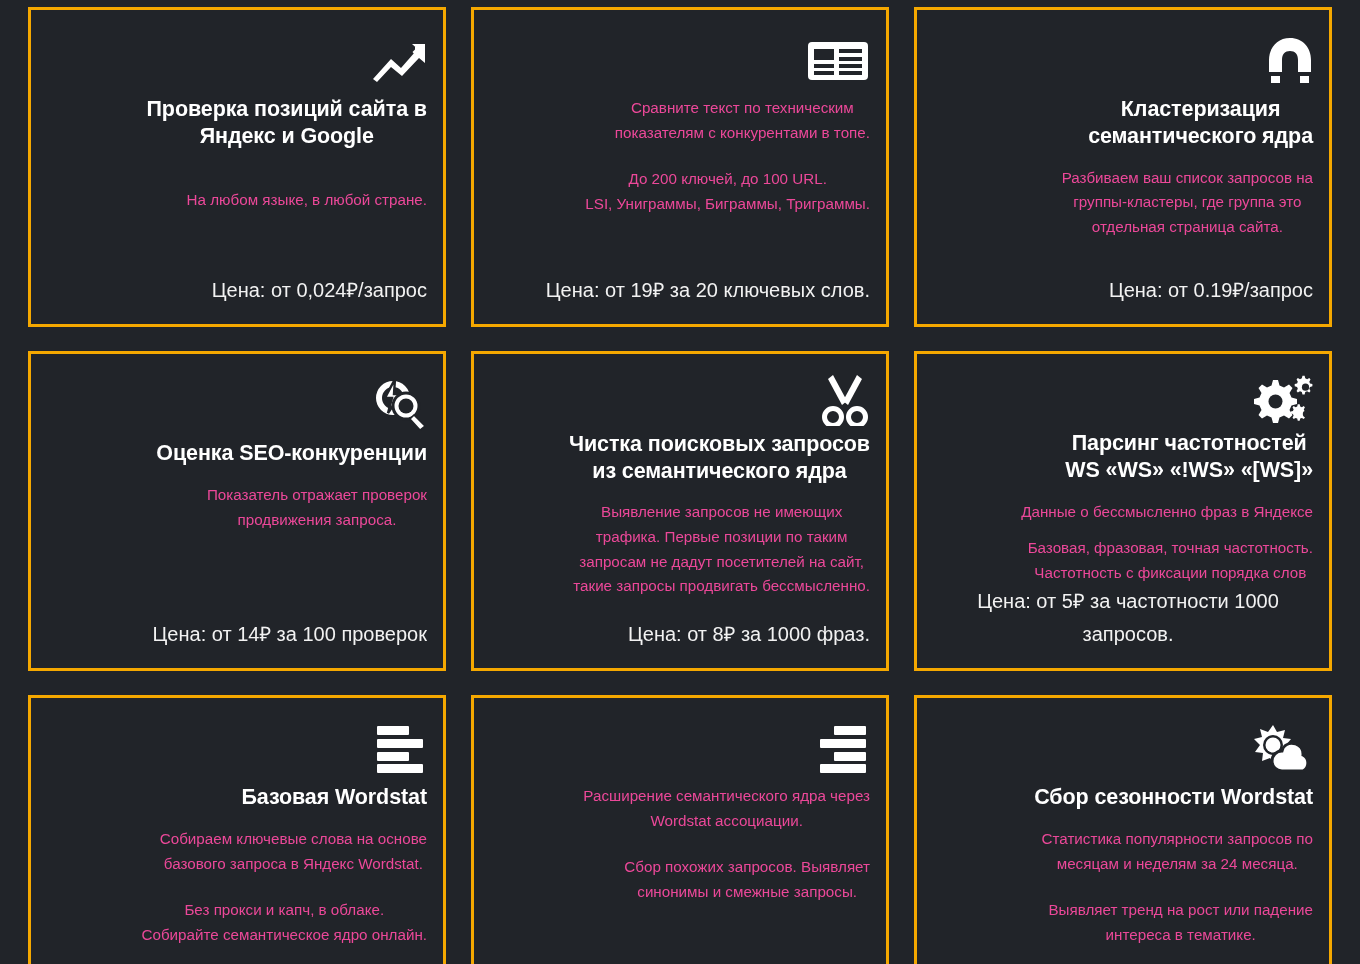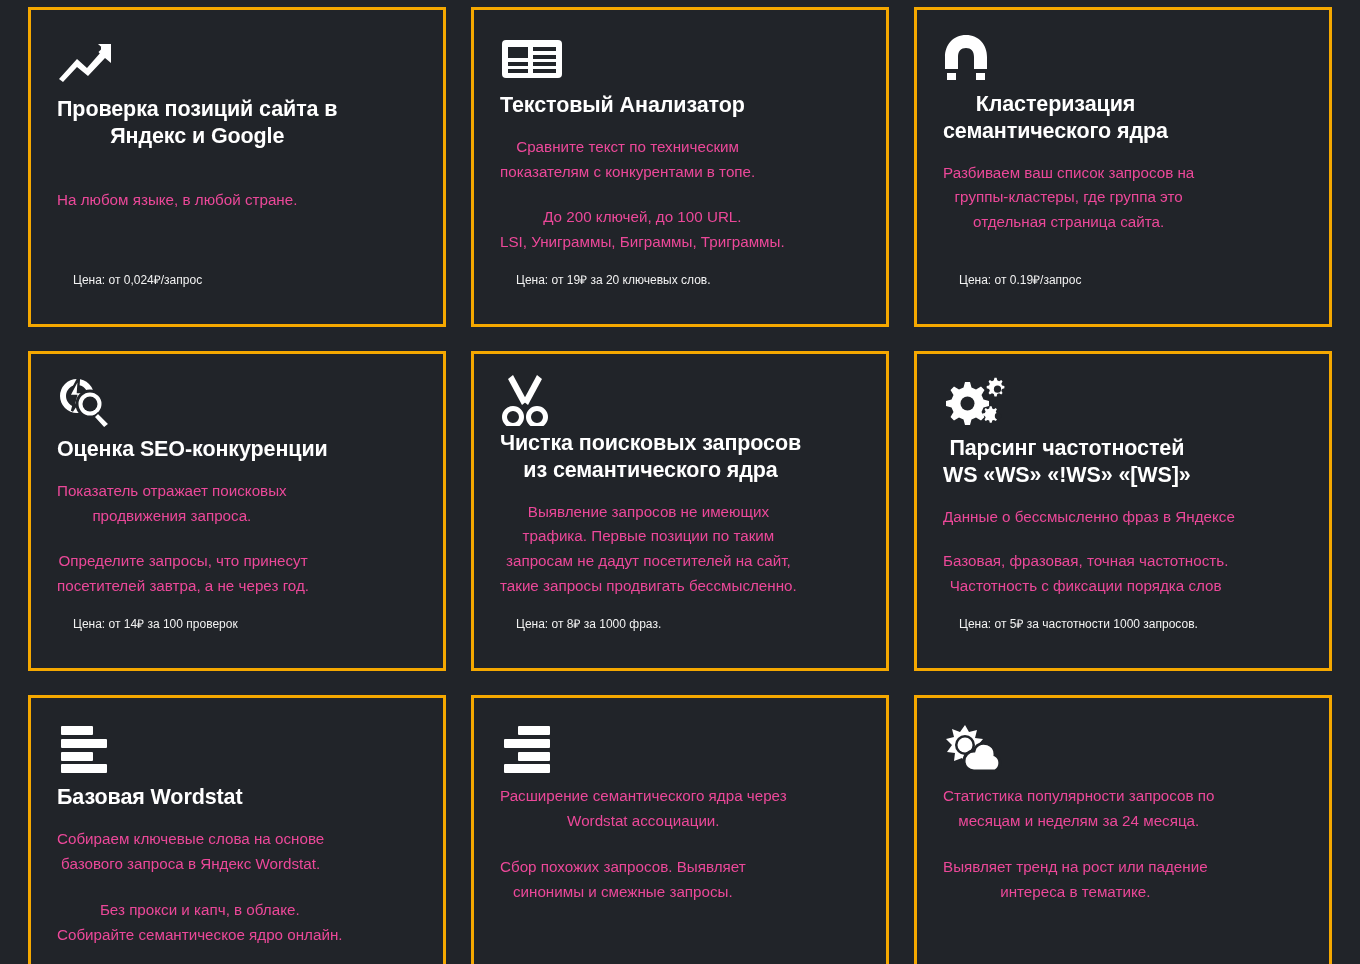--- a/index.html
+++ b/index.html
@@ -23,24 +23,24 @@
     grid-template-columns: repeat(3, 418px);
     grid-auto-rows: 320px;
     column-gap: 25px;
     row-gap: 24px;
     justify-content: center;
   }
   .card {
     border: 3px solid #f5a800;
     background: #212429;
     box-sizing: border-box;
-    padding: 20px 30px 18px 26px;
+    padding: 20px 16px 18px 26px;
     display: flex;
     flex-direction: column;
-    align-items: flex-start;
+    align-items: flex-end;
     text-align: center;
     overflow: hidden;
   }
   .card-icon {
     height: 62px;
     display: flex;
     align-items: center;
     justify-content: center;
     margin-bottom: 4px;
   }
@@ -61,24 +61,24 @@
     font-size: 15.2px;
     line-height: 1.62;
     color: #ec4899;
     margin: 0;
     white-space: pre-line;
   }
   .para-gap {
     height: 22px;
   }
   .card-price {
-    font-size: 12px;
+    font-size: 20px;
     line-height: 1.62;
     color: #f2f2f2;
-    margin: 16px;
+    margin: 0;
   }
   .spacer {
     flex: 1 1 auto;
     min-height: 0;
   }
 </style>
 </head>
 <body>
 
 <div class="grid">
@@ -104,21 +104,20 @@
         <path d="M6 4 H58 A4 4 0 0 1 62 8 V38 A4 4 0 0 1 58 42 H6 A4 4 0 0 1 2 38 V8 A4 4 0 0 1 6 4 Z"></path>
         <rect x="8" y="11" width="20" height="11" fill="#212429"></rect>
         <rect x="8" y="26" width="20" height="4" fill="#212429"></rect>
         <rect x="8" y="33" width="20" height="4" fill="#212429"></rect>
         <rect x="33" y="11" width="23" height="4" fill="#212429"></rect>
         <rect x="33" y="19" width="23" height="4" fill="#212429"></rect>
         <rect x="33" y="26" width="23" height="4" fill="#212429"></rect>
         <rect x="33" y="33" width="23" height="4" fill="#212429"></rect>
       </svg>
     </div>
-    <h3 class="card-title">Текстовый Анализатор</h3>
     <p class="card-body">Сравните текст по техническим
 показателям с конкурентами в топе.</p>
     <div class="para-gap"></div>
     <p class="card-body">До 200 ключей, до 100 URL.
 LSI, Униграммы, Биграммы, Триграммы.</p>
     <div class="spacer"></div>
     <p class="card-price">Цена: от 19₽ за 20 ключевых слов.</p>
   </div>
 
   <div class="card">
@@ -144,25 +143,23 @@
     <div class="card-icon">
       <svg width="54" height="52" viewBox="0 0 54 52" aria-hidden="true">
         <path d="M20 2 A17 17 0 0 0 20 36 A17 17 0 0 0 20 2 Z M20 8 A11 11 0 0 1 20 30 A11 11 0 0 1 20 8 Z"></path>
         <path d="M22 0 L12 19 L19 19 L15 34 L28 15 L21 15 Z" fill="#ffffff" stroke="#212429" stroke-width="2.4"></path>
         <circle cx="33" cy="27" r="13" fill="#ffffff" stroke="#212429" stroke-width="3"></circle>
         <circle cx="33" cy="27" r="7.5" fill="#212429"></circle>
         <path d="M41 36 L52 47 L47 51 L37 40 Z" fill="#ffffff" stroke="#212429" stroke-width="1.5"></path>
       </svg>
     </div>
     <h3 class="card-title">Оценка SEO-конкуренции</h3>
-    <p class="card-body">Показатель отражает поисковых
+    <p class="card-body">Показатель отражает проверок
 продвижения запроса.</p>
     <div class="para-gap"></div>
-    <p class="card-body">Определите запросы, что принесут
-посетителей завтра, а не через год.</p>
     <div class="spacer"></div>
     <p class="card-price">Цена: от 14₽ за 100 проверок</p>
   </div>
 
   <div class="card">
     <div class="card-icon">
       <svg width="50" height="52" viewBox="0 0 50 52" aria-hidden="true">
         <path d="M13 1 L27 27 L22 31 L8 5 Z"></path>
         <path d="M37 1 L23 27 L28 31 L42 5 Z"></path>
         <circle cx="13" cy="43" r="8.5" fill="none" stroke="#ffffff" stroke-width="5"></circle>
@@ -241,20 +238,21 @@
 
   <div class="card">
     <div class="card-icon">
       <svg width="62" height="50" viewBox="0 0 62 50" aria-hidden="true">
         <path d="M22 1 L26 8 L34 6 L32 14 L40 15 L35 21 L41 26 L33 28 L35 36 L27 33 L24 41 L19 34 L11 37 L12 29 L4 28 L9 21 L3 15 L11 13 L9 5 L17 8 Z"></path>
         <circle cx="22" cy="21" r="10" fill="#212429"></circle>
         <circle cx="22" cy="21" r="7.5" fill="#ffffff"></circle>
         <path d="M32 24 A11 11 0 0 1 52 31 A9 9 0 0 1 52 47 H31 A10 10 0 0 1 31 27 Z" fill="#ffffff" stroke="#212429" stroke-width="3"></path>
       </svg>
     </div>
+    <h3 class="card-title">Сбор сезонности Wordstat</h3>
     <p class="card-body">Статистика популярности запросов по
 месяцам и неделям за 24 месяца.</p>
     <div class="para-gap"></div>
     <p class="card-body">Выявляет тренд на рост или падение
 интереса в тематике.</p>
     <div class="spacer"></div>
     <p class="card-price"></p>
   </div>
 
 </div>

